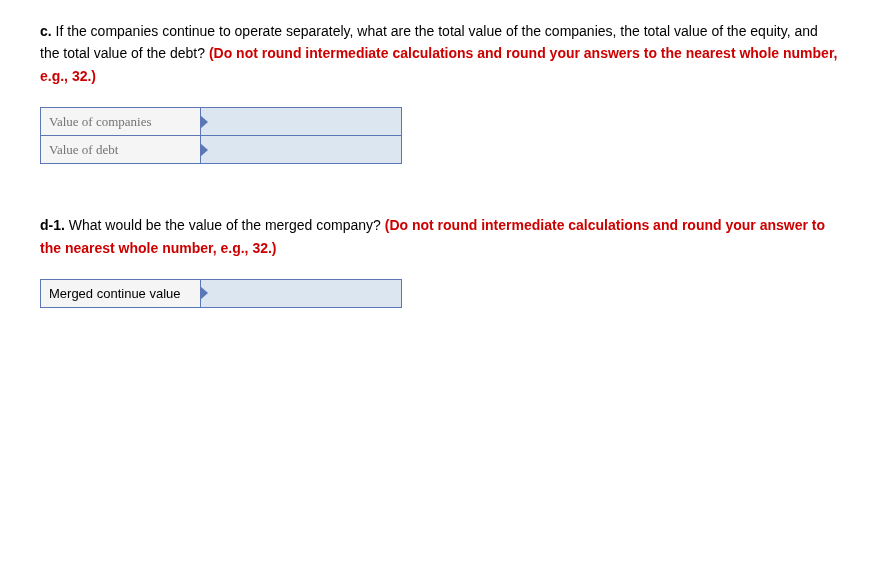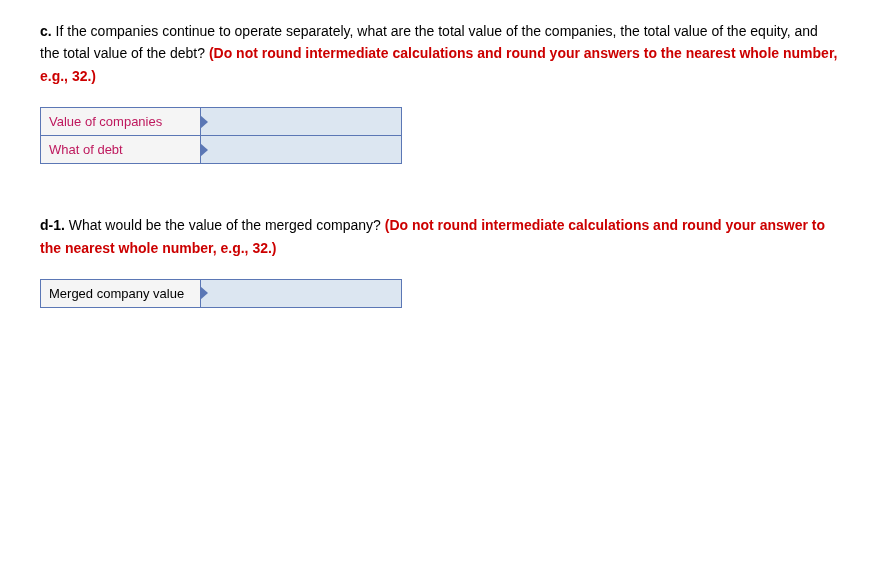--- a/index.html
+++ b/index.html
@@ -43,22 +43,23 @@
 
     .data-table td {
       border: 1px solid #5b77b5;
       padding: 4px 8px;
       vertical-align: middle;
     }
 
     .data-table .label-cell {
       min-width: 160px;
       background: #f5f5f5;
-      color: #be185d;
+      color: #737373;
       font-size: 13px;
+      font-family: Liberation Serif, serif;
     }
 
     .data-table .input-cell {
       min-width: 160px;
       background: #dce6f1;
       position: relative;
     }
 
     .input-cell input {
       border: none;
@@ -121,37 +122,37 @@
     <span class="highlight-bold"> </span><span class="highlight-bold">(Do not round intermediate calculations and round your answers to the nearest whole number, e.g., 32.)</span>
   </p>
 
   <table class="data-table">
     <tbody id="table-c-body">
     <tr>
           <td class="label-cell">Value of companies</td>
           <td class="input-cell"><span class="arrow-indicator"></span><input type="text" style=""></td>
         </tr>
         <tr>
-          <td class="label-cell">What of debt</td>
+          <td class="label-cell">Value of debt</td>
           <td class="input-cell"><span class="arrow-indicator"></span><input type="text" style=""></td>
         </tr>
       </tbody>
   </table>
 </div>
 
 <div class="section-divider"></div>
 
 <div class="d1-section">
   <p class="question-text">
     <span class="question-label">d-1.</span>
     <span> </span><span>What would be the value of the merged company?</span>
     <span class="highlight-bold"> </span><span class="highlight-bold">(Do not round intermediate calculations and round your answer to the nearest whole number, e.g., 32.)</span>
   </p>
 
   <table class="merged-table">
     <tbody id="table-d1-body">
     <tr>
-          <td class="label-cell">Merged company value</td>
+          <td class="label-cell">Merged continue value</td>
           <td class="input-cell"><span class="arrow-indicator"></span><input type="text" style=""></td>
         </tr>
       </tbody>
   </table>
 </div>
 
 </body></html>

